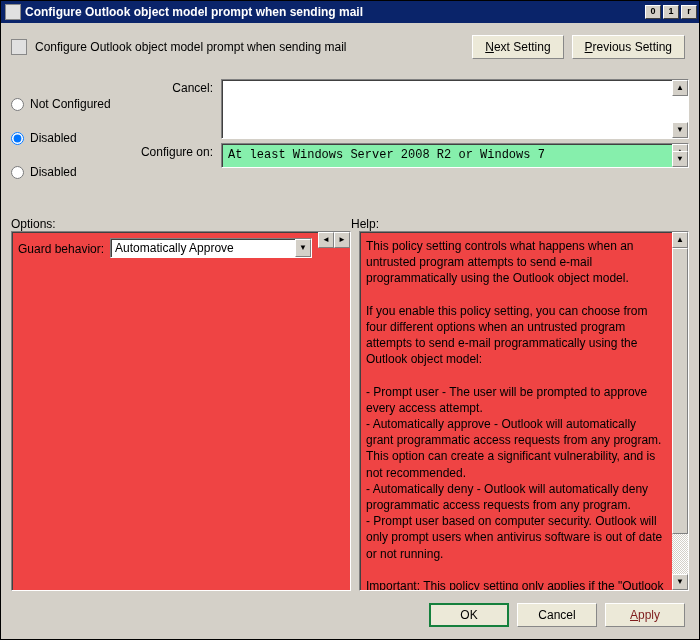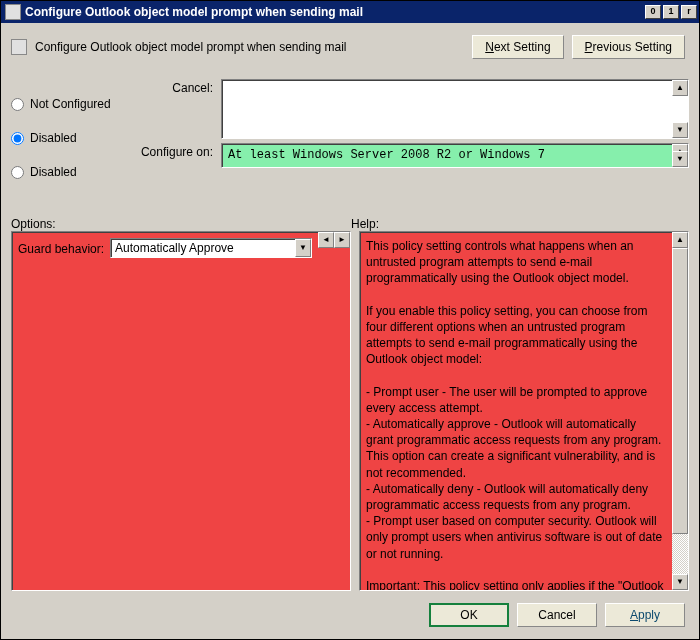--- a/index.html
+++ b/index.html
@@ -73,21 +73,21 @@
     border-top-color: #fff;
     border-left-color: #fff;
     padding: 4px 12px;
     font-size: 12px;
     cursor: pointer;
     min-width: 80px;
     text-align: center;
     font-family: inherit;
   }
   .btn.default { border: 2px solid #15803d; padding: 3px 11px; }
-  .btn:disabled { color: #0c4a6e; }
+  .btn:disabled { color: #7f1d1d; }
   .btn u { text-decoration: underline; }
 
   .row { display: flex; margin: 4px 0; align-items: flex-start; }
   .radios { width: 115px; padding-top: 2px; }
   .radio-row { display: flex; align-items: center; margin: 20px 0; cursor: pointer; }
   .radio-row input { margin: 0 6px 0 0; }
   .lbl-col { width: 95px; text-align: right; padding-right: 8px; padding-top: 2px; }
   .field-col { flex: 1; position: relative; }
 
   .textarea-faux {

